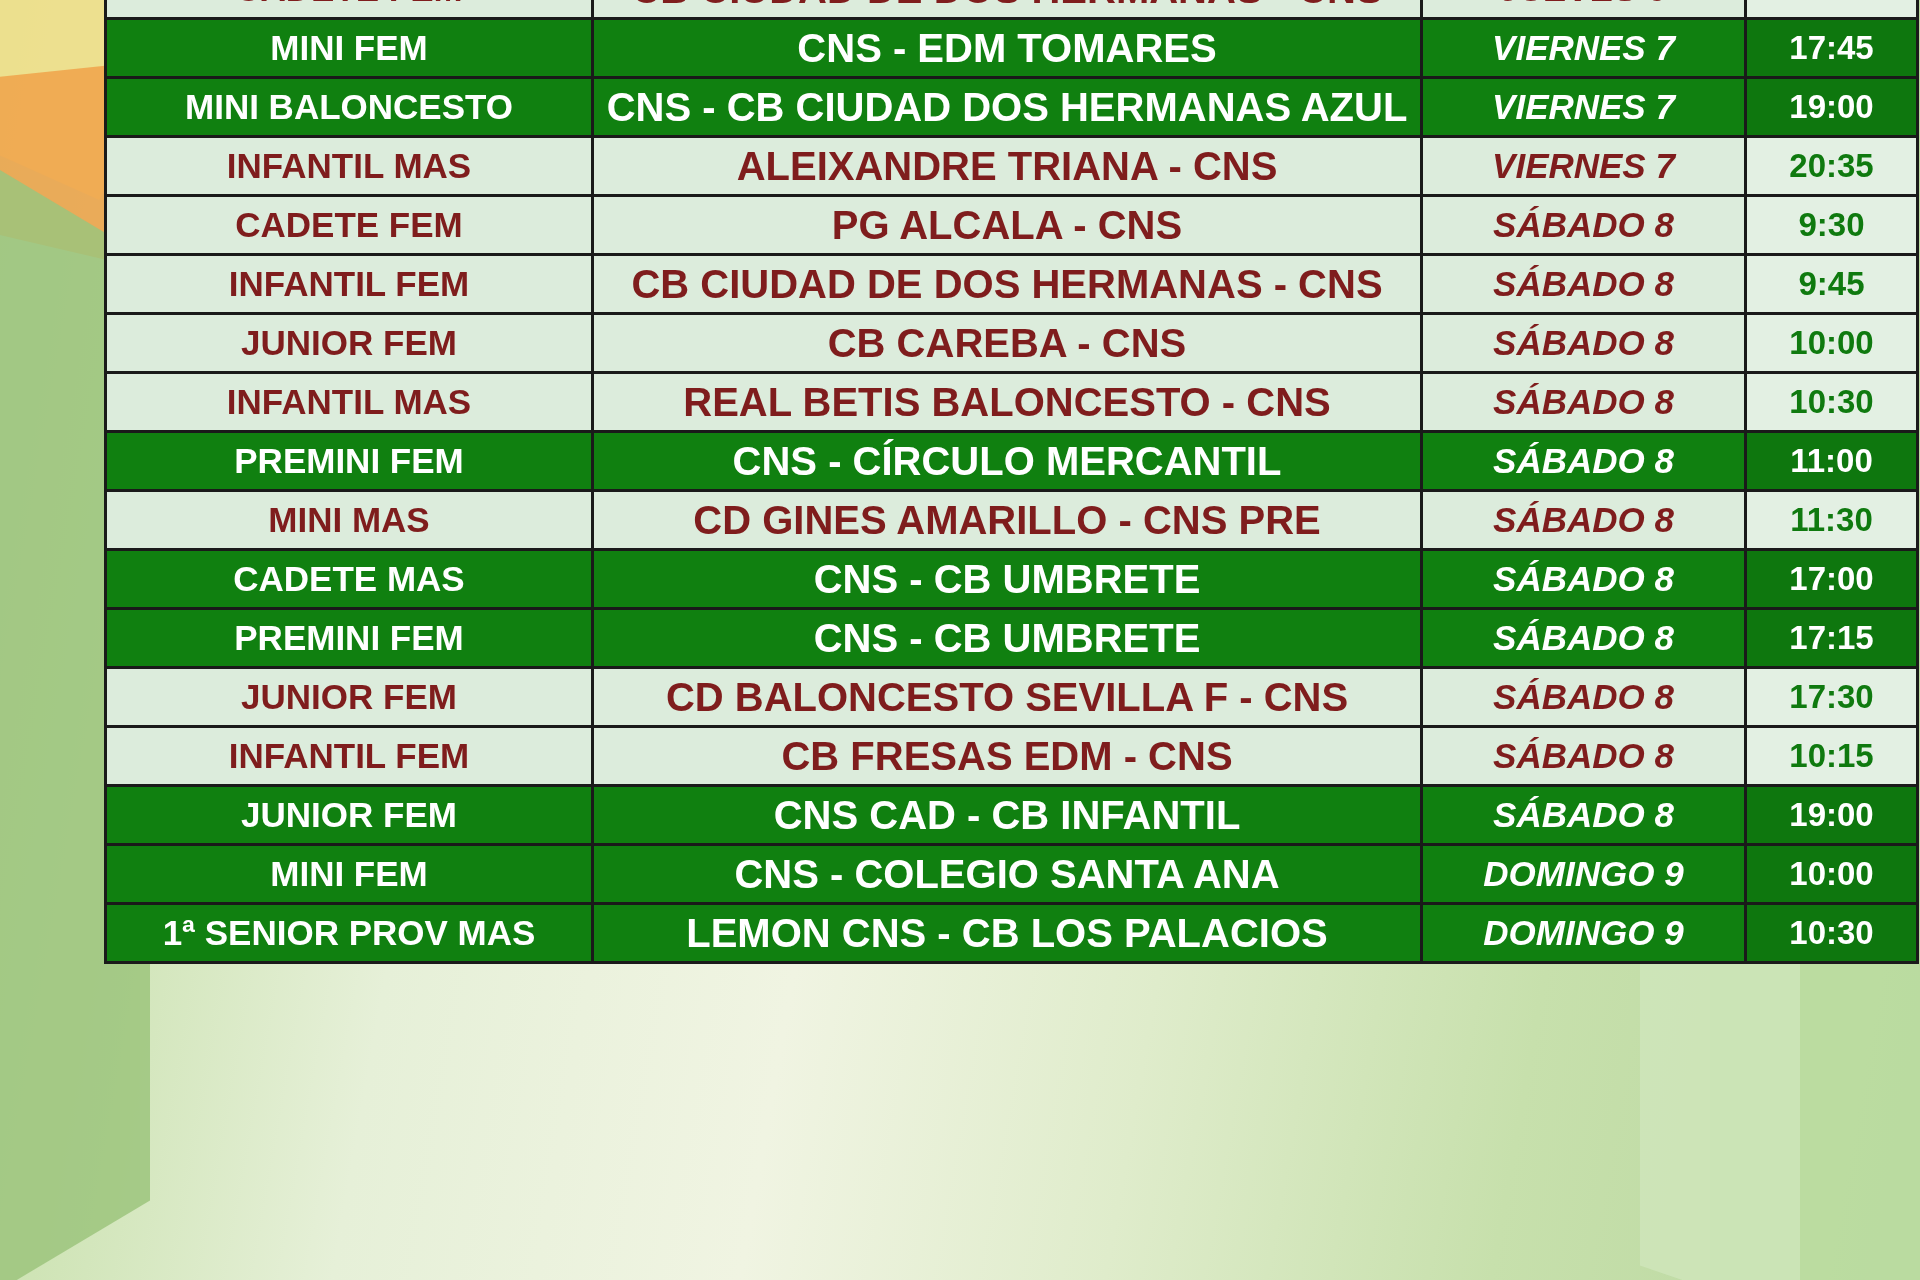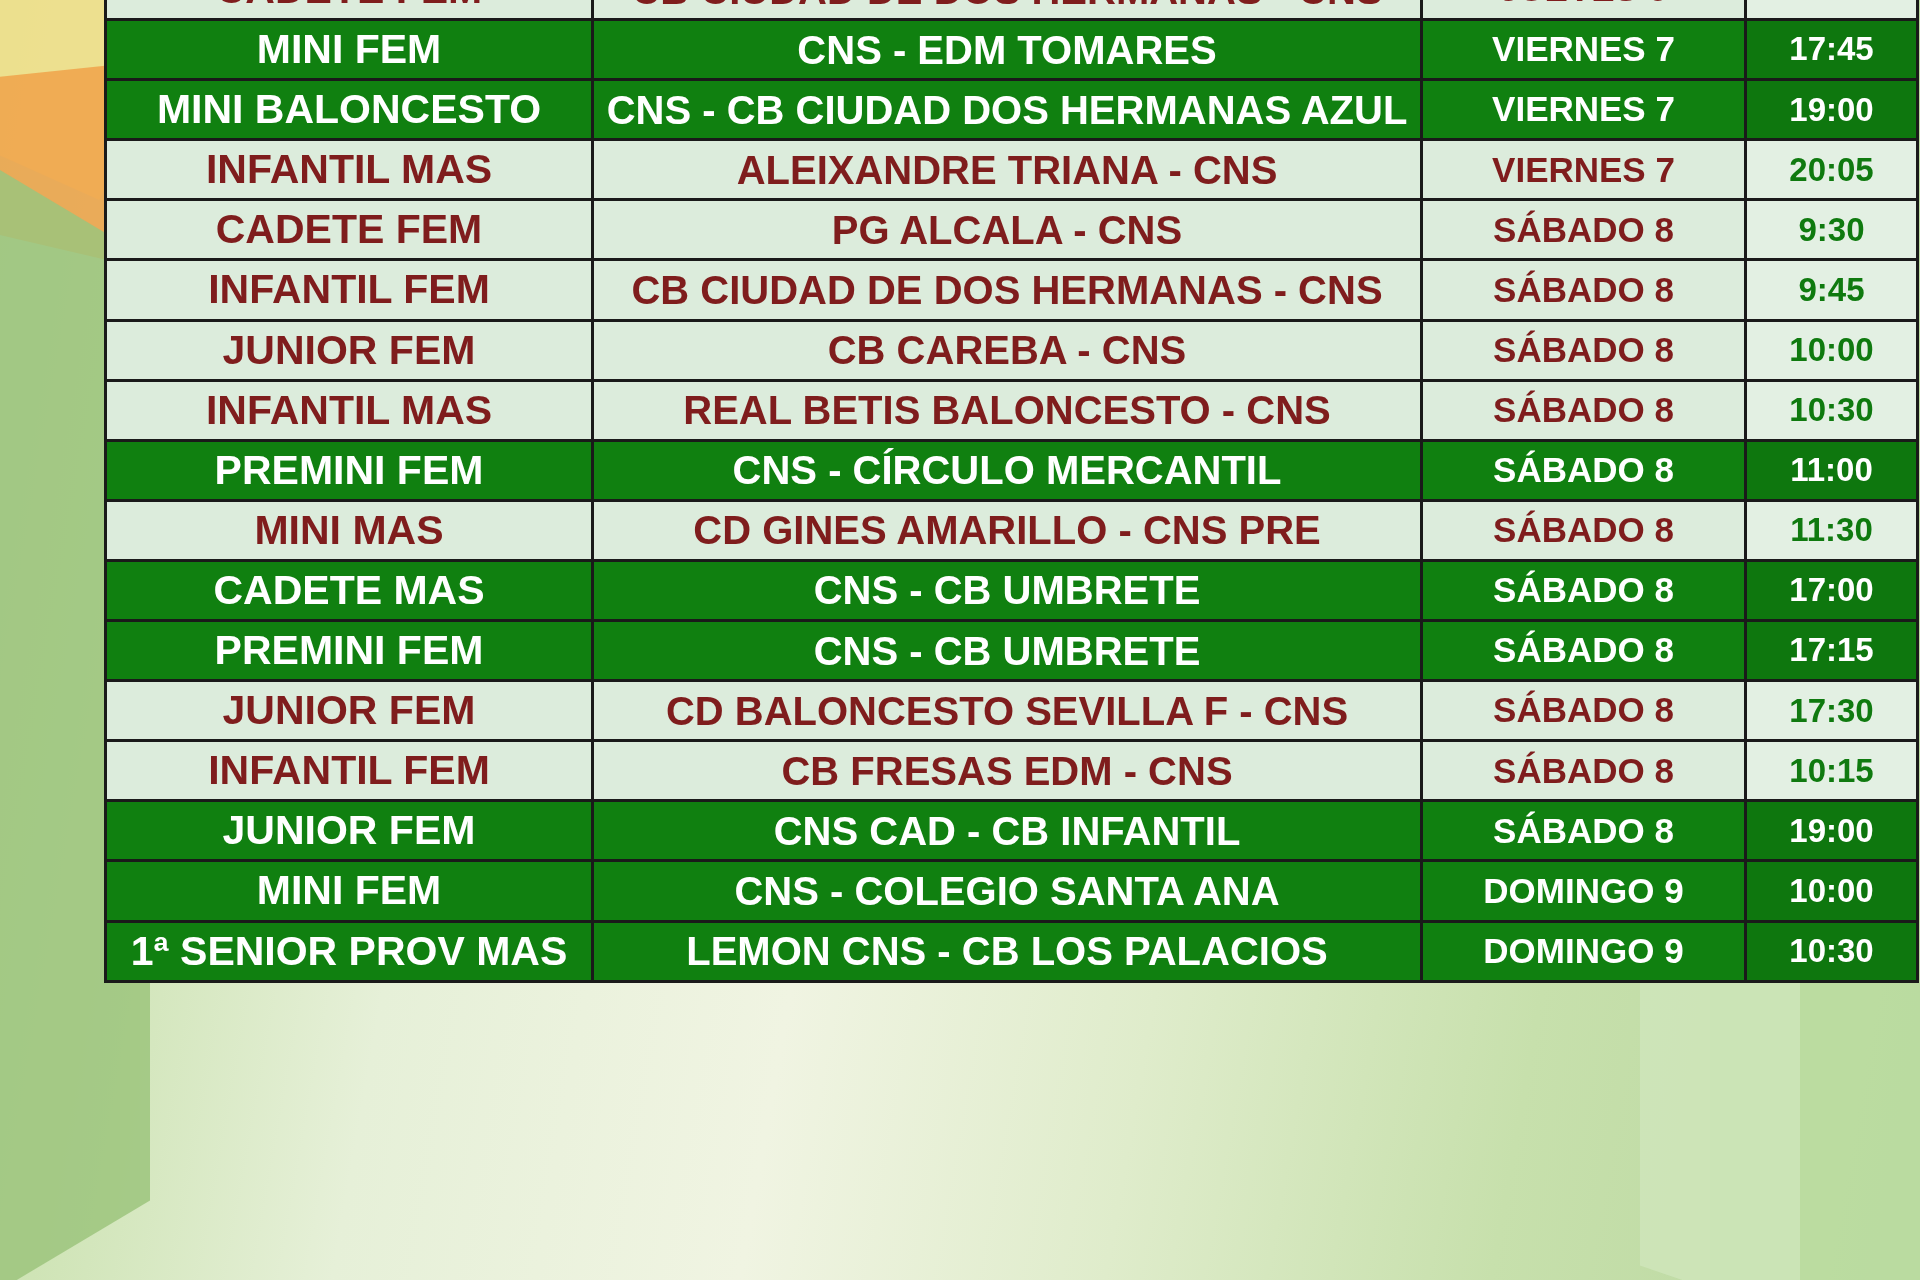--- a/index.html
+++ b/index.html
@@ -80,23 +80,23 @@
     table-layout: fixed;
   }
   #schedule td {
     border: 3px solid #1a1a1a;
     text-align: center;
     vertical-align: middle;
     font-weight: bold;
     line-height: 1.1;
     padding: 6px 8px;
   }
-  .c-cat   { width: 468px; font-size: 41px; }
+  .c-cat   { width: 468px; font-size: 35px; }
   .c-match { width: 810px; font-size: 40px; }
-  .c-day   { width: 305px; font-size: 35px; }
+  .c-day   { width: 305px; font-size: 35px; font-style: italic; }
   .c-time  { width: 153px; font-size: 33px; }
 
   tr.light td { background: #dcecdc; color: #7f1d1d; }
   tr.light td.c-time { background: #e3f0e3; color: #0f7a0f; }
   tr.dark  td { background: #108010; color: #ffffff; }
   tr.dark  td.c-time { background: #0e770e; color: #ffffff; }
 </style>
 </head>
 <body>
 
@@ -137,21 +137,21 @@
       <tr class="dark">
         <td class="c-cat">MINI BALONCESTO</td>
         <td class="c-match">CNS - CB CIUDAD DOS HERMANAS AZUL</td>
         <td class="c-day">VIERNES 7</td>
         <td class="c-time">19:00</td>
       </tr>
       <tr class="light">
         <td class="c-cat">INFANTIL MAS</td>
         <td class="c-match">ALEIXANDRE TRIANA - CNS</td>
         <td class="c-day">VIERNES 7</td>
-        <td class="c-time">20:05</td>
+        <td class="c-time">20:35</td>
       </tr>
       <tr class="light">
         <td class="c-cat">CADETE FEM</td>
         <td class="c-match">PG ALCALA - CNS</td>
         <td class="c-day">SÁBADO 8</td>
         <td class="c-time">9:30</td>
       </tr>
       <tr class="light">
         <td class="c-cat">INFANTIL FEM</td>
         <td class="c-match">CB CIUDAD DE DOS HERMANAS - CNS</td>

